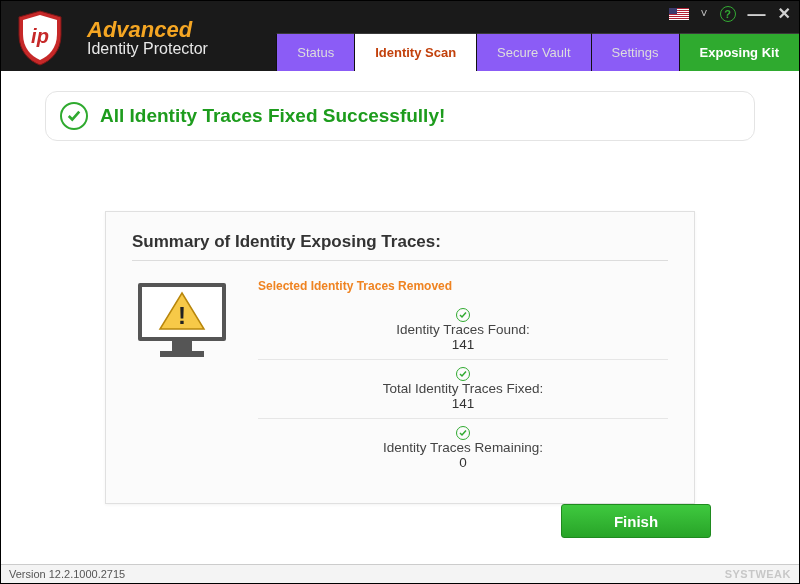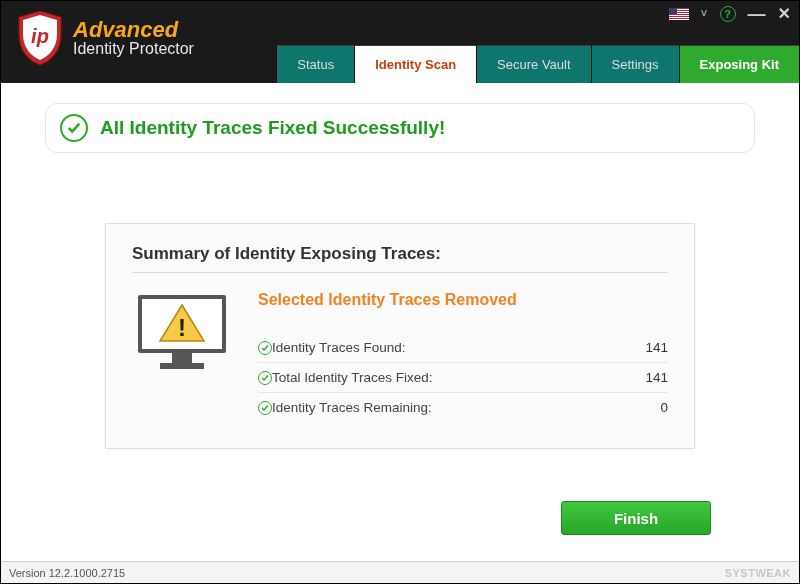--- a/index.html
+++ b/index.html
@@ -1,51 +1,51 @@
 <!DOCTYPE html>
 <html><head>
 <meta charset="utf-8">
 <style>
   * { box-sizing: border-box; margin: 0; padding: 0; font-family: "Segoe UI", Arial, sans-serif; }
   html, body { width: 800px; height: 584px; overflow: hidden; background:#fff; }
   .window { width:800px; height:584px; display:flex; flex-direction:column; border:1px solid #000; }
 
   .header { background:#1a1a1a; height:82px; position:relative; }
-  .logo-wrap { position:absolute; left:14px; top:8px; display:flex; align-items:center; gap:8px; }
+  .logo-wrap { position:absolute; left:14px; top:8px; display:flex; align-items:center; gap:22px; }
   .shield { width:50px; height:58px; }
   .title-text { line-height:1.05; }
   .title-top { color:#f5a623; font-size:22px; font-style:italic; font-weight:700; }
   .title-bot { color:#e8e8e8; font-size:16px; font-weight:300; }
 
   .win-controls { position:absolute; right:8px; top:4px; display:flex; align-items:center; gap:12px; color:#bcbcbc; font-size:14px; }
   .flag { width:20px; height:12px; background:linear-gradient(#b22234 0 8%,#fff 8% 16%,#b22234 16% 24%,#fff 24% 32%,#b22234 32% 40%,#fff 40% 48%,#b22234 48% 56%,#fff 56% 64%,#b22234 64% 72%,#fff 72% 80%,#b22234 80% 88%,#fff 88% 100%); position:relative; }
   .flag::before{content:"";position:absolute;left:0;top:0;width:8px;height:6px;background:#3c3b6e;}
   .chev { font-size:12px; }
   .help-circle { width:16px;height:16px;border:1.5px solid #33aa33;border-radius:50%;color:#33aa33;display:flex;align-items:center;justify-content:center;font-size:11px;font-weight:700; }
   .wc-btn { color:#d0d0d0; font-size:18px; cursor:pointer; font-weight:700; line-height:1;}
   .wc-x { font-size:16px; }
 
   .tabs { position:absolute; bottom:0; right:0; display:flex; height:38px; }
-  .tab { background:#0f766e; color:#ddd; font-size:13px; padding:0 20px; display:flex; align-items:center; border-top:1px solid #3a3a3a; border-left:1px solid #111; cursor:pointer; }
+  .tab { background:#8b5cf6; color:#ddd; font-size:13px; padding:0 20px; display:flex; align-items:center; border-top:1px solid #3a3a3a; border-left:1px solid #111; cursor:pointer; }
   .tab.active { background:#fff; color:#c2410c; font-weight:600; }
   .tab.util { background:#2faa2f; color:#fff; font-weight:600; }
 
   .content { flex:1; background:#fff; padding:20px 44px 0 44px; display:flex; flex-direction:column; position:relative; }
   .success-bar { border:1px solid #e4e4e4; border-radius:12px; padding:10px 14px; display:flex; align-items:center; gap:12px; }
   .check-ring { width:28px;height:28px;border:2px solid #2faa2f;border-radius:50%;display:flex;align-items:center;justify-content:center; }
   .check-ring svg { width:14px;height:14px;stroke:#2faa2f;stroke-width:3;fill:none; }
   .success-msg { color:#1d9c1d; font-size:19px; font-weight:700; }
 
   .summary-card { margin:70px 60px 0 60px; border:1px solid #e0e0e0; background:#fbfbfb; padding:20px 26px 26px 26px; box-shadow:0 1px 3px rgba(0,0,0,0.05); }
   .summary-title { font-size:17px; color:#333; font-weight:600; padding-bottom:8px; border-bottom:1px solid #dcdcdc; }
   .summary-body { display:flex; gap:26px; margin-top:18px; align-items:flex-start; }
   .monitor { width:100px; flex:none; }
   .stats { flex:1; }
-  .stats-head { color:#ef8321; font-size:16px; font-weight:700; margin-bottom:24px; }
-  .stat-row { display:flex; align-items:center; padding:7px 0; border-bottom:1px solid #e6e6e6; font-size:13.5px; color:#444; }
+  .stats-head { color:#ef8321; font-size:12px; font-weight:700; margin-bottom:8px; }
+  .stat-row { display:flex; align-items:center; padding:7px 0; border-bottom:1px solid #e6e6e6; font-size:13.5px; color:#444;flex-direction:column; }
   .stat-row:last-child { border-bottom:none; }
   .stat-row .mini-check { width:14px;height:14px;border:1.5px solid #2faa2f;border-radius:50%;display:flex;align-items:center;justify-content:center;flex:none; }
   .stat-row .mini-check svg{width:8px;height:8px;stroke:#2faa2f;stroke-width:3;fill:none;}
   .stat-label { flex:1; }
   .stat-val { color:#333; }
 
   .footer-btn-row { margin-top:auto; padding:0 44px 26px 0; display:flex; justify-content:flex-end; }
   .finish-btn { background:linear-gradient(#3fc93f,#28a428); color:#fff; border:1px solid #1f8a1f; border-radius:3px; width:150px; height:34px; font-size:15px; font-weight:700; cursor:pointer; }
 
   .statusbar { height:22px; border-top:1px solid #ccc; background:#f4f4f4; font-size:11px; color:#555; display:flex; align-items:center; justify-content:space-between; padding:0 8px; }

